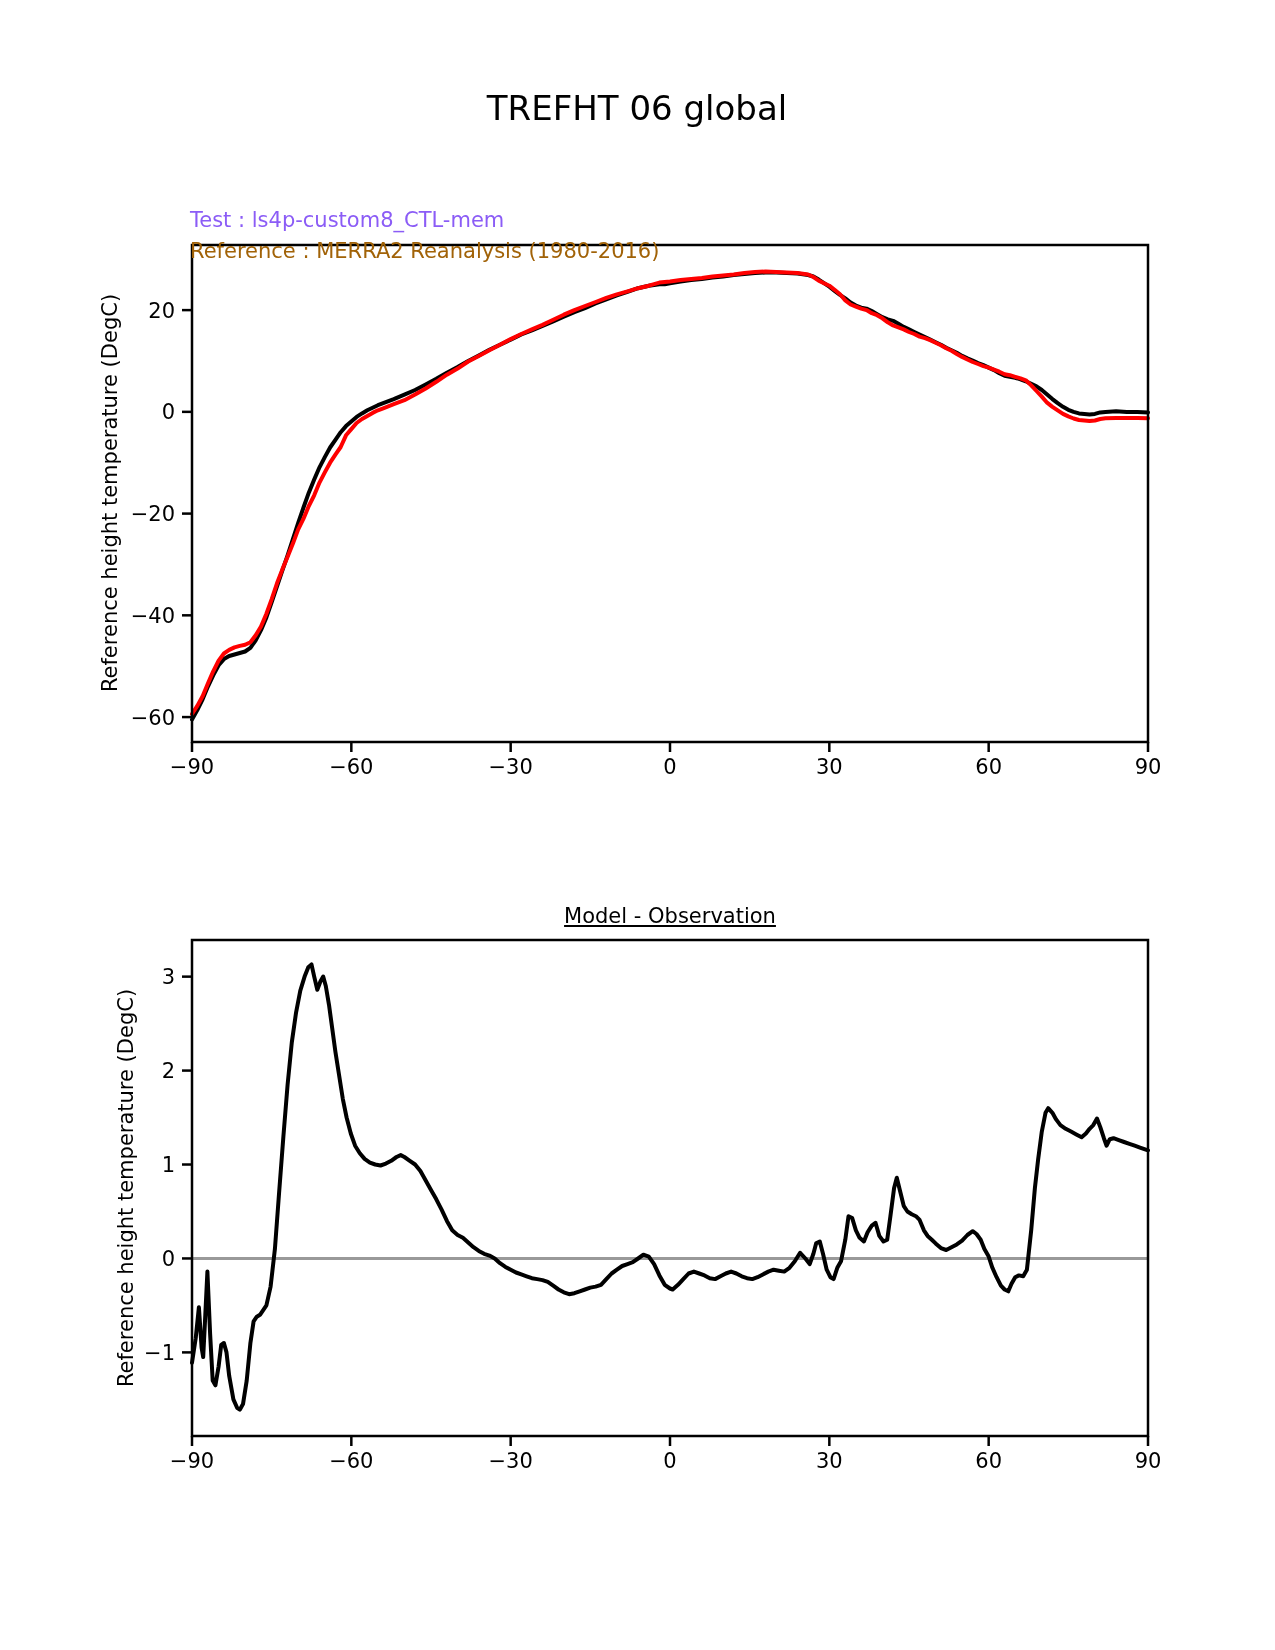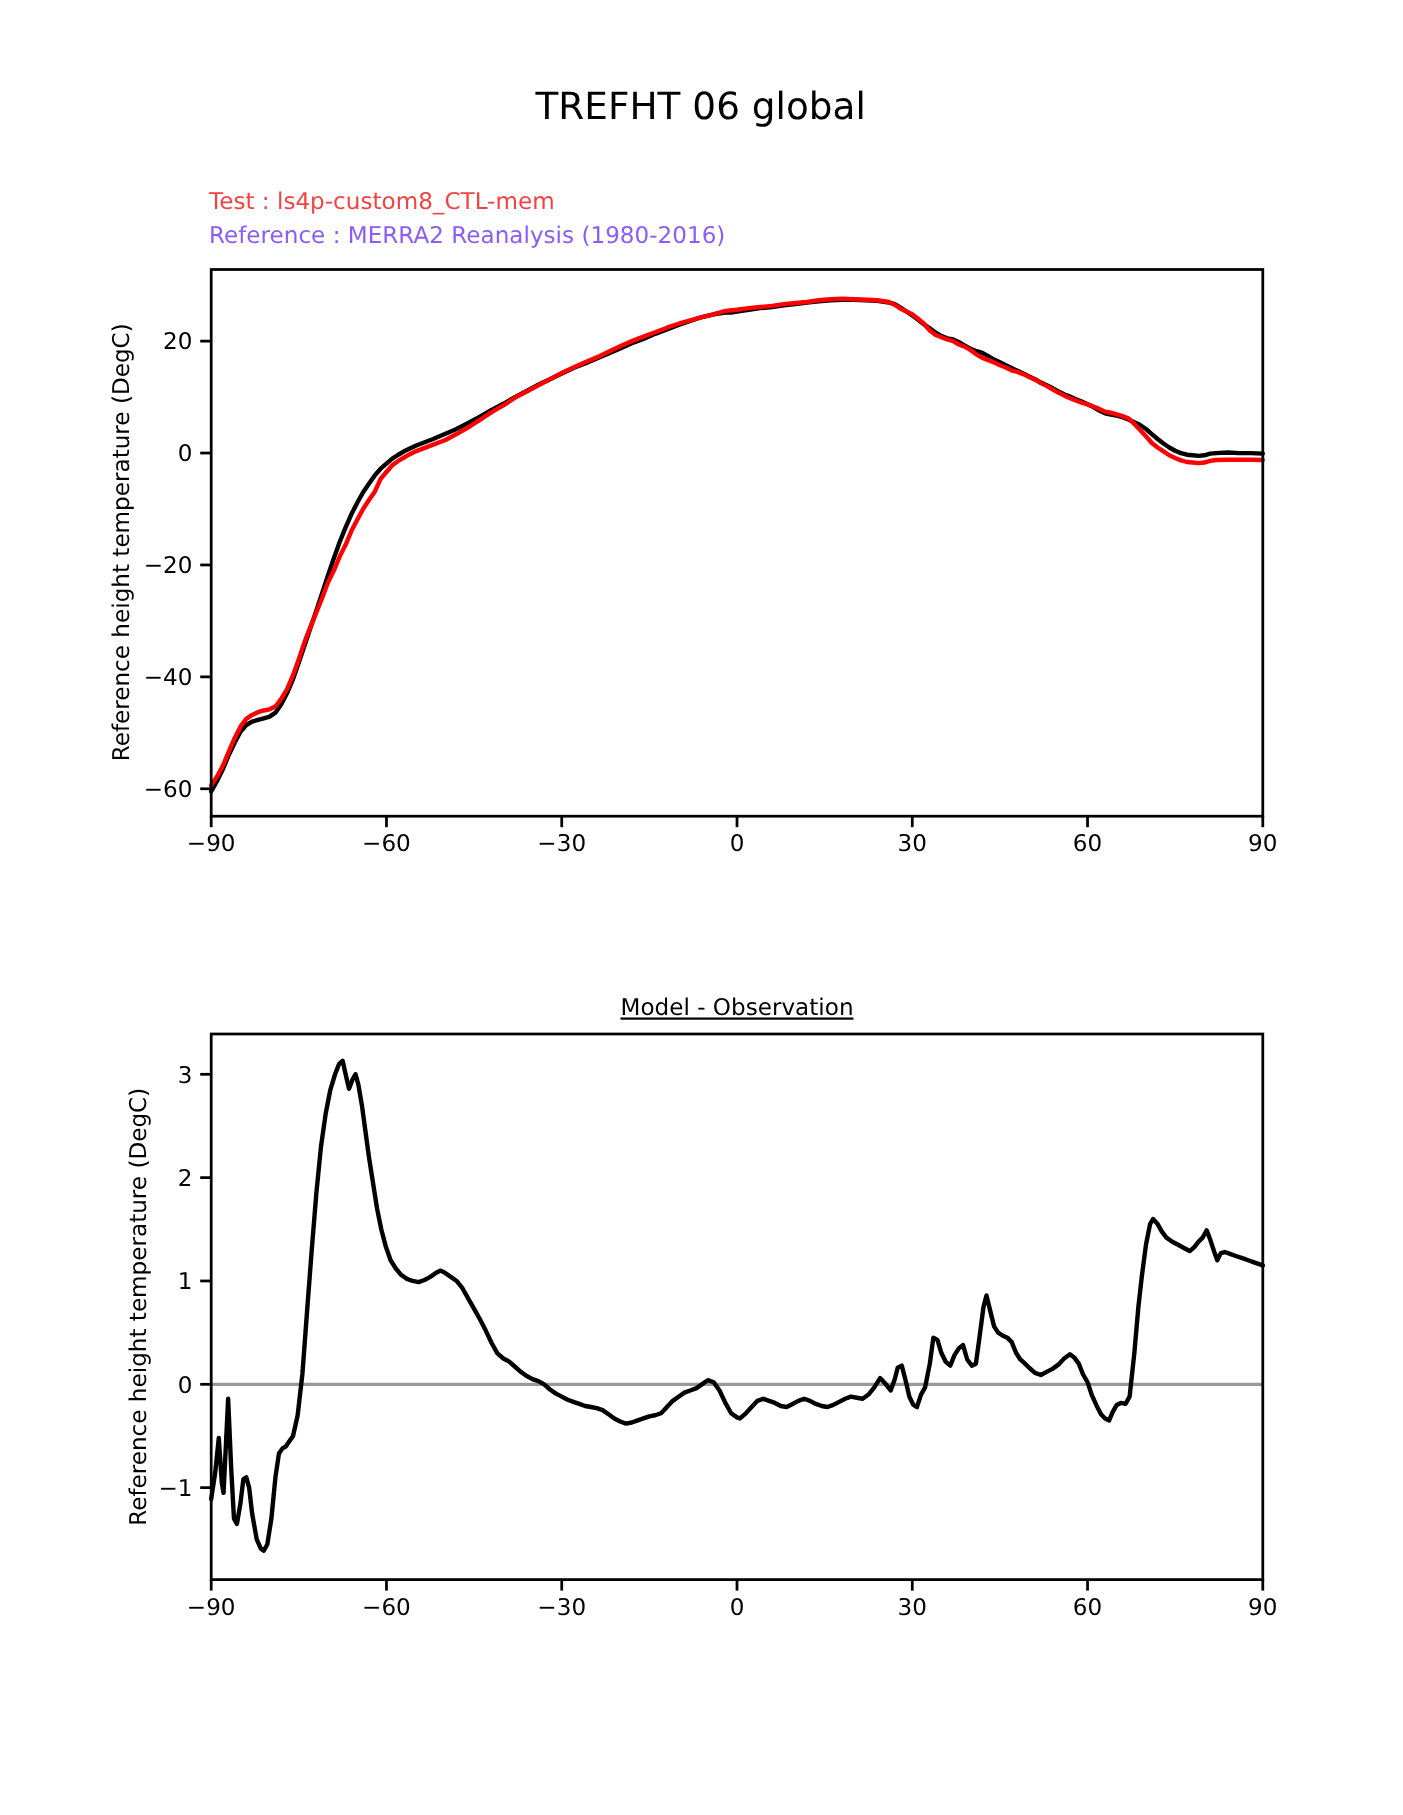--- a/index.html
+++ b/index.html
@@ -68,25 +68,25 @@
       <line x1="182" y1="1258.4545454545455" x2="192" y2="1258.4545454545455" stroke="#000000" stroke-width="2.5"></line>
       <text x="175" y="1265.9545454545455" text-anchor="end" font-size="21px" font-family="&quot;DejaVu Sans&quot;,&quot;Liberation Sans&quot;,sans-serif" fill="#000">0</text>
       <line x1="182" y1="1164.5151515151515" x2="192" y2="1164.5151515151515" stroke="#000000" stroke-width="2.5"></line>
       <text x="175" y="1172.0151515151515" text-anchor="end" font-size="21px" font-family="&quot;DejaVu Sans&quot;,&quot;Liberation Sans&quot;,sans-serif" fill="#000">1</text>
       <line x1="182" y1="1070.5757575757575" x2="192" y2="1070.5757575757575" stroke="#000000" stroke-width="2.5"></line>
       <text x="175" y="1078.0757575757575" text-anchor="end" font-size="21px" font-family="&quot;DejaVu Sans&quot;,&quot;Liberation Sans&quot;,sans-serif" fill="#000">2</text>
       <line x1="182" y1="976.6363636363637" x2="192" y2="976.6363636363637" stroke="#000000" stroke-width="2.5"></line>
       <text x="175" y="984.1363636363637" text-anchor="end" font-size="21px" font-family="&quot;DejaVu Sans&quot;,&quot;Liberation Sans&quot;,sans-serif" fill="#000">3</text>
     </svg>
 
-  <div class="abs suptitle" style="left:637px;top:97px;">TREFHT 06 global</div>
+  <div class="abs suptitle" style="left:637px;top:108px;">TREFHT 06 global</div>
 
   <div class="abs" style="left:190px;top:168px;">
-    <div class="legend-line" style="color:#ef4444;">Test : ls4p-custom8_CTL-mem</div>
-    <div class="legend-line" style="color:#8b5cf6;">Reference : MERRA2 Reanalysis (1980-2016)</div>
+    <div class="legend-line" style="color:#8b5cf6;margin-top:37px;">Test : ls4p-custom8_CTL-mem</div>
+    <div class="legend-line" style="color:#a16207;">Reference : MERRA2 Reanalysis (1980-2016)</div>
   </div>
 
   <div class="abs ylab" style="left:110px;top:493px;">Reference height temperature (DegC)</div>
 
   <div class="abs axtitle" style="left:670px;top:916px;">Model - Observation</div>
 
   <div class="abs ylab" style="left:126px;top:1188px;">Reference height temperature (DegC)</div>
 </div>
 
 </body></html>

